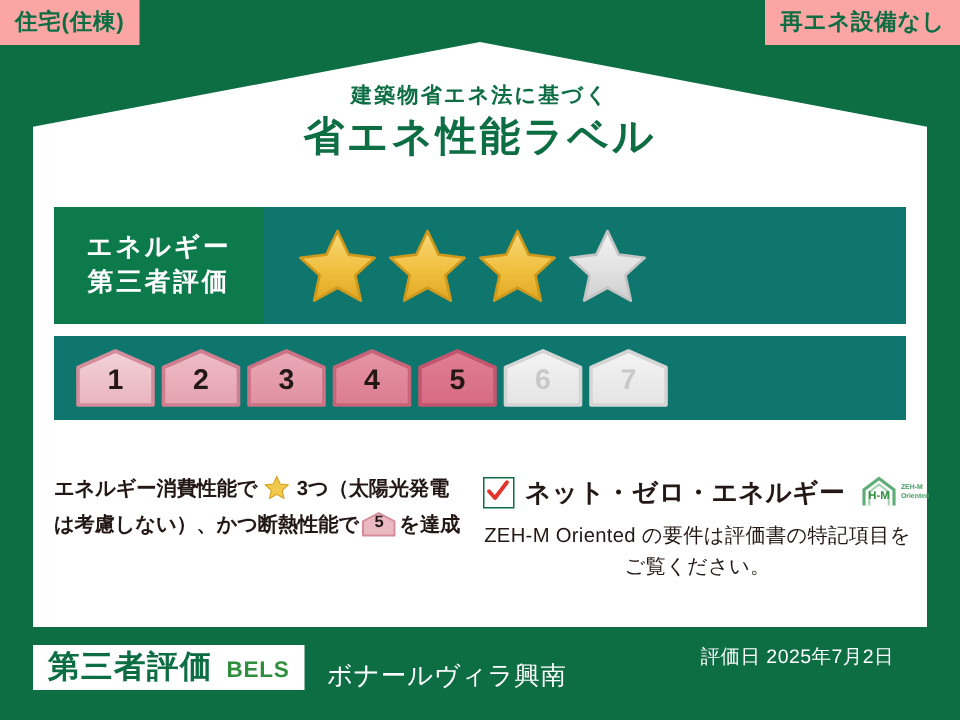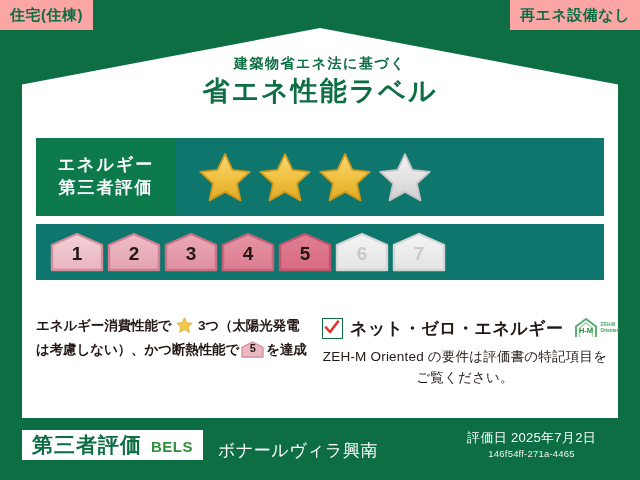--- a/index.html
+++ b/index.html
@@ -480,17 +480,16 @@
   </div>
 
   <div class="footer">
     <div class="bels-box">
       <span class="bels-jp">第三者評価</span>
       <span class="bels-en">BELS</span>
     </div>
     <div class="building-name">ボナールヴィラ興南</div>
     <div class="eval-block">
       <div class="eval-date">評価日 2025年7月2日</div>
-      <div class="eval-id">146f54ff-271a-4465</div>
     </div>
   </div>
 
 </div>
 
 </body></html>

